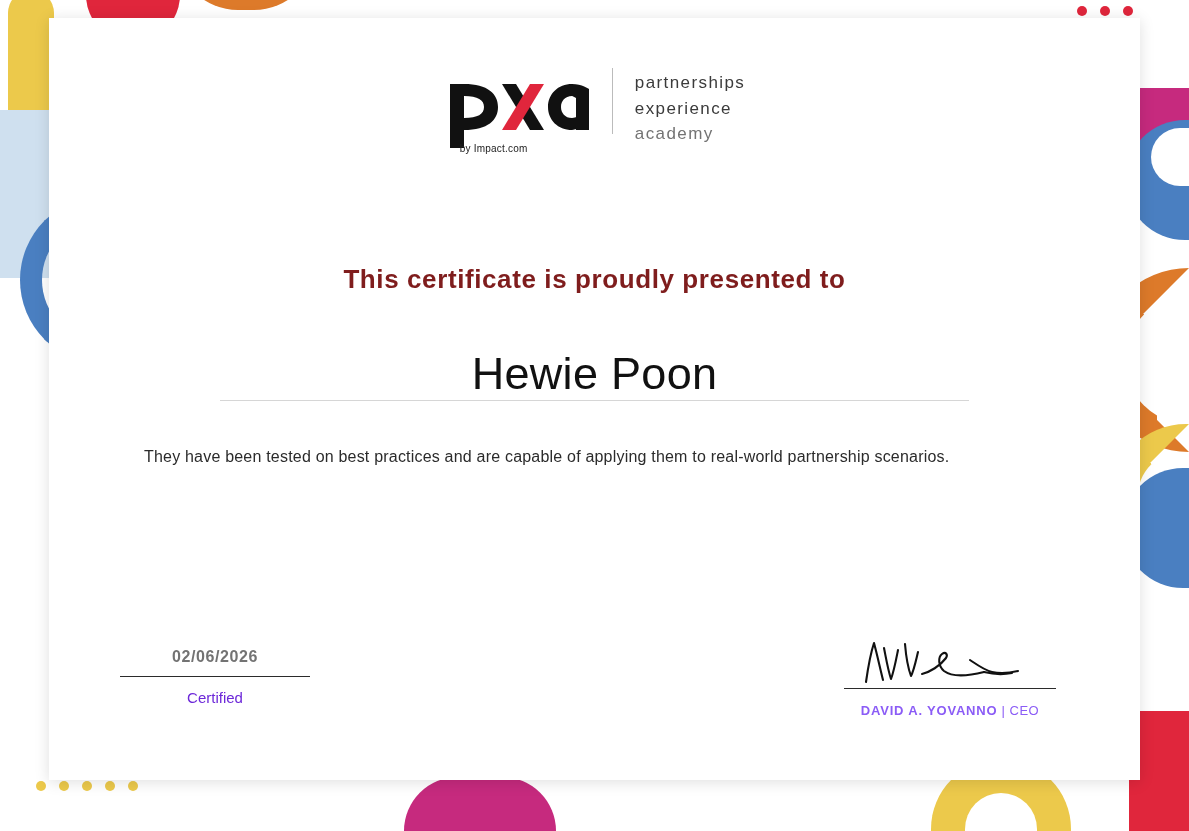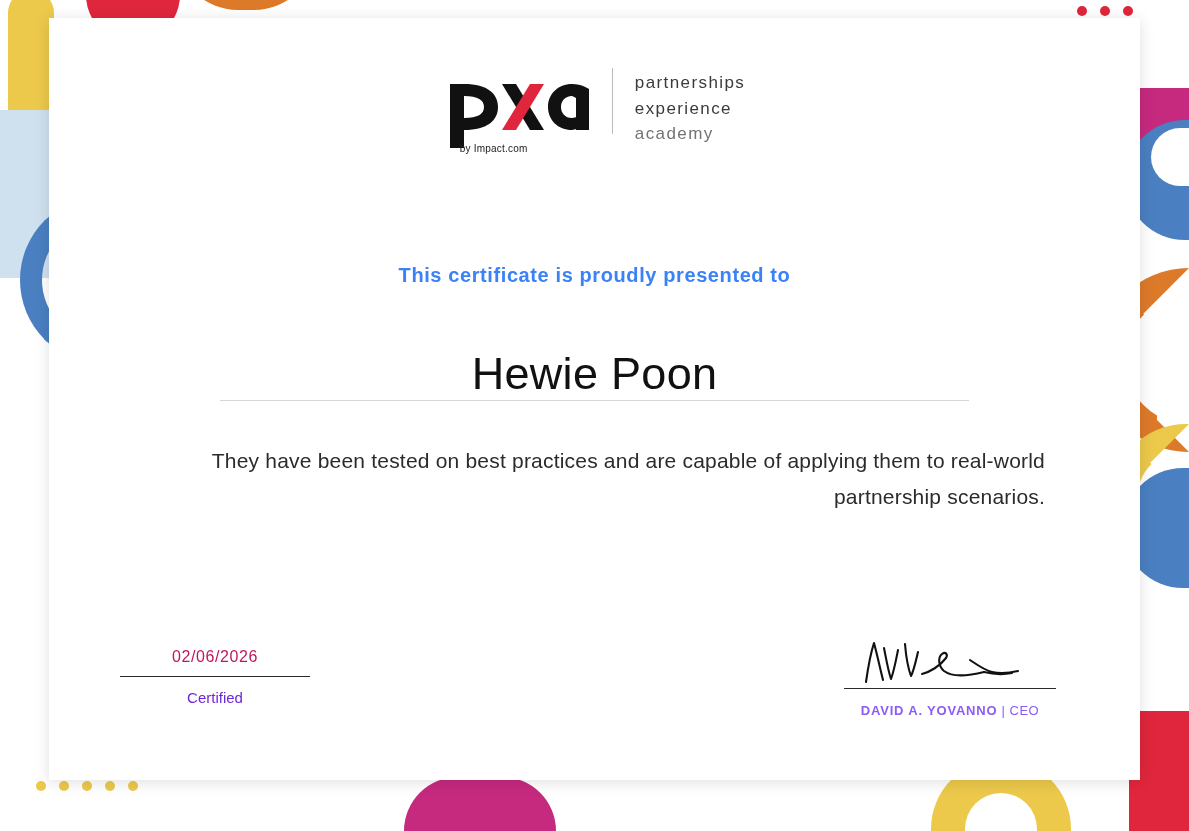--- a/index.html
+++ b/index.html
@@ -234,22 +234,22 @@
     color: #e0263c;
     font-size: 41px;
     font-weight: bold;
     letter-spacing: 3.2px;
   }
   .subtitle {
     position: absolute;
     left: 0; right: 0;
     top: 246px;
     text-align: center;
-    color: #3b82f6;
-    font-size: 20px;
+    color: #7f1d1d;
+    font-size: 26px;
     font-weight: bold;
     letter-spacing: 0.6px;
   }
   .recipient {
     position: absolute;
     left: 0; right: 0;
     top: 330px;
     text-align: center;
     color: #111111;
     font-size: 45px;
@@ -262,39 +262,39 @@
     right: 171px;
     top: 382px;
     height: 1px;
     background: #d6d6d6;
   }
   .body-text {
     position: absolute;
     left: 95px;
     right: 95px;
     top: 425px;
-    text-align: right;
+    text-align: left;
     color: #2b2b2b;
-    font-size: 21px;
+    font-size: 16px;
     line-height: 1.72;
     letter-spacing: 0.2px;
   }
 
   
   .date-block {
     position: absolute;
     left: 71px;
     top: 630px;
     width: 190px;
     text-align: center;
   }
   .date-value {
     font-size: 16px;
-    font-weight: normal;
-    color: #be185d;
+    font-weight: bold;
+    color: #737373;
     letter-spacing: 0.6px;
     padding-bottom: 10px;
   }
   .date-line {
     height: 1px;
     background: #2b2b2b;
     width: 100%;
   }
   .date-label {
     padding-top: 12px;

